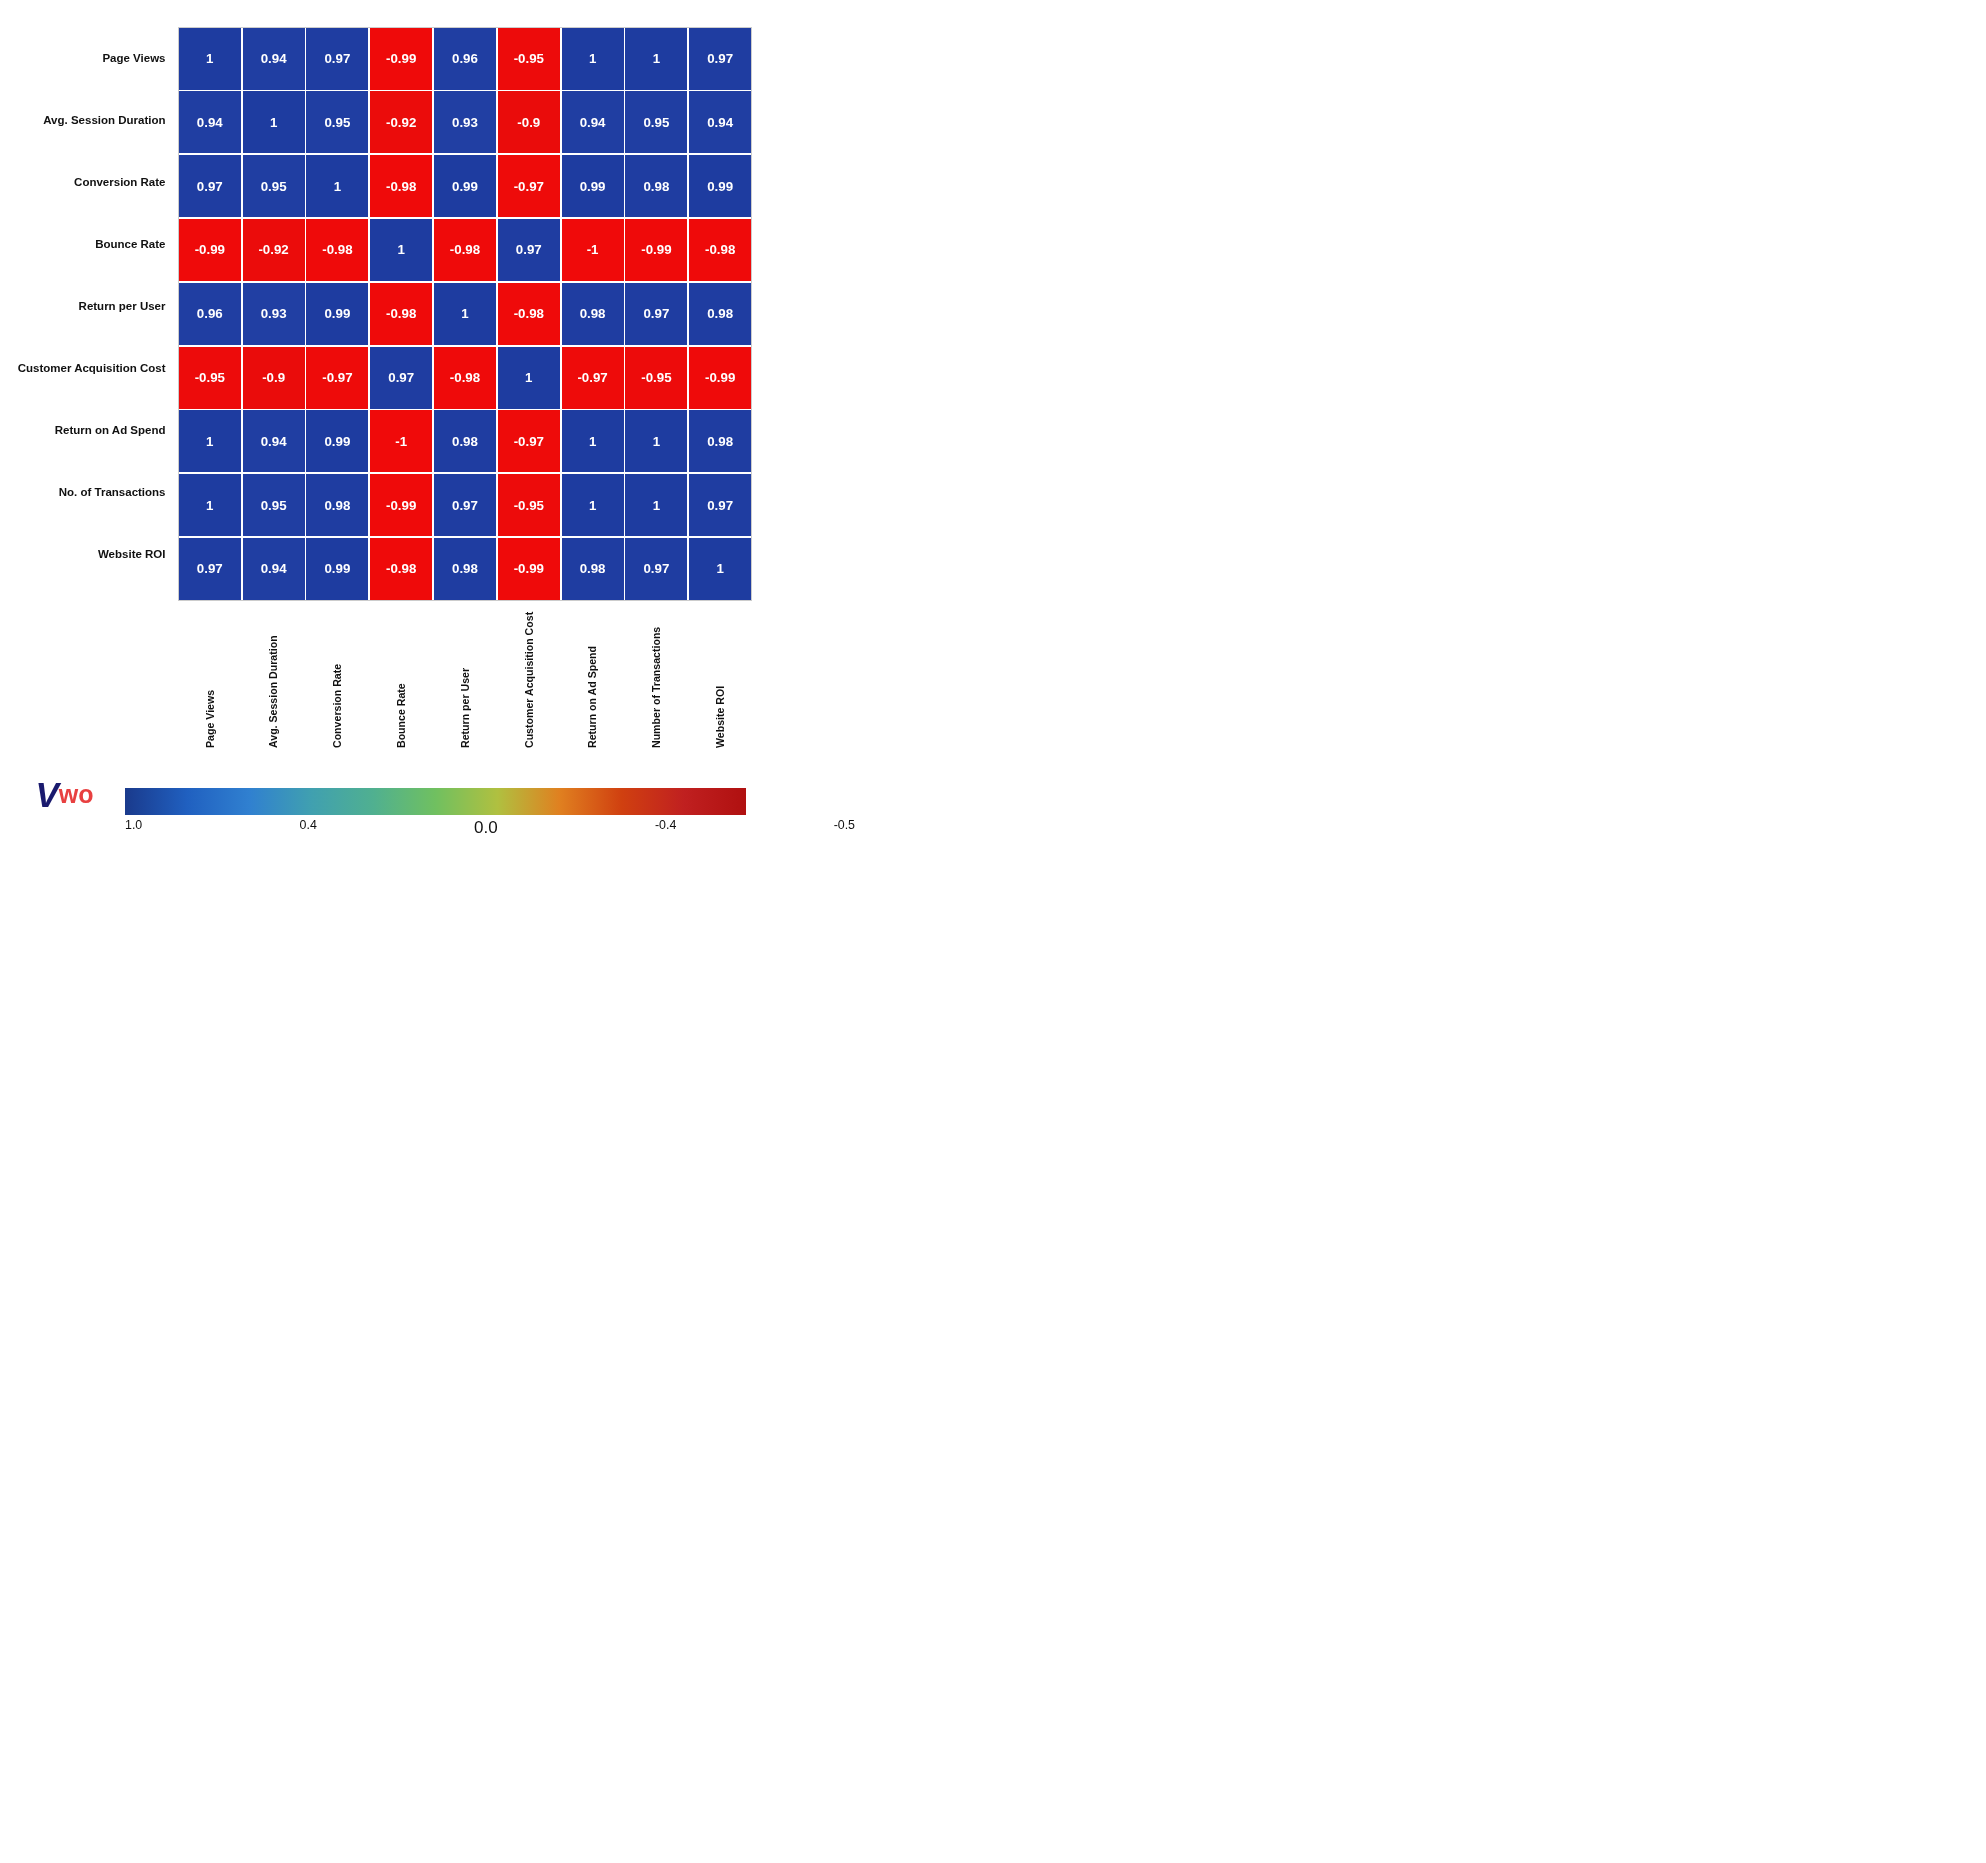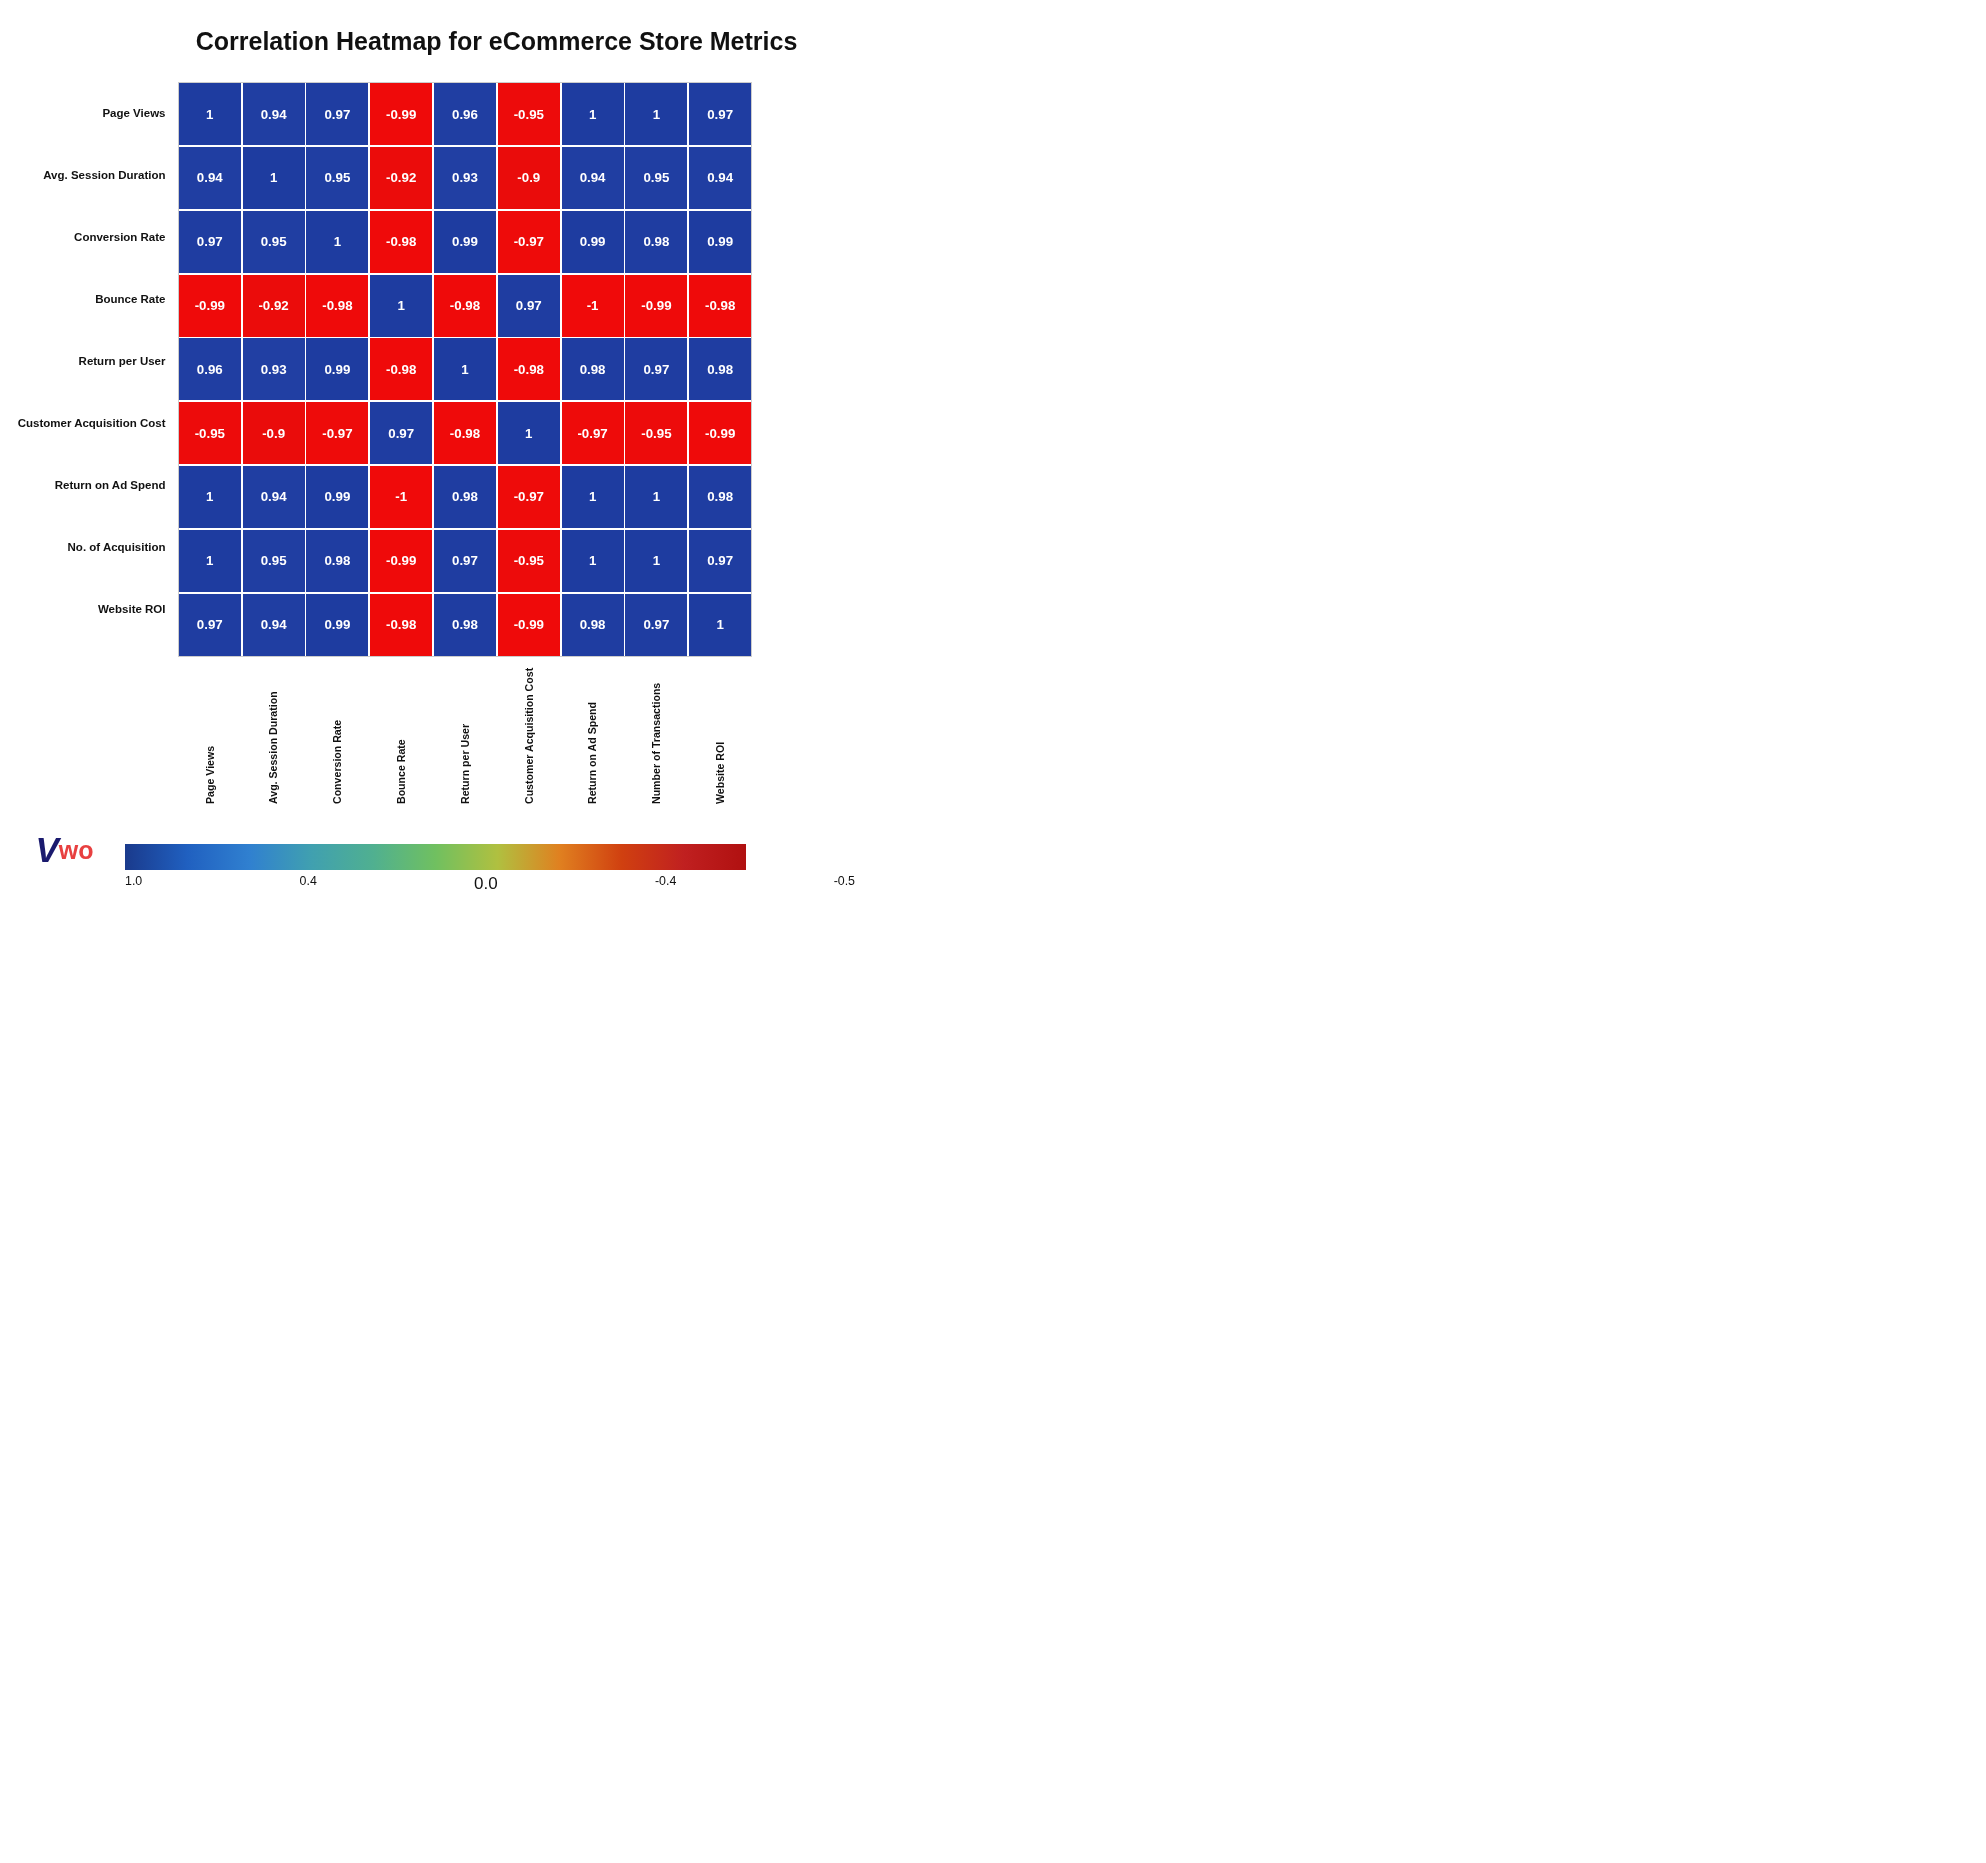--- a/index.html
+++ b/index.html
@@ -105,32 +105,31 @@
       margin: 0 auto;
     }
     .outer-wrapper {
       position: relative;
     }
   </style>
 </head>
 <body>
 
 <div class="outer-wrapper">
-  <h1 class="title">Correlation Heatmap for eCommerce Store Metrics</h1>
 
   <div class="chart-area">
     <div class="row-labels">
     <div class="row-label">Page Views</div>
         <div class="row-label">Avg. Session Duration</div>
         <div class="row-label">Conversion Rate</div>
         <div class="row-label">Bounce Rate</div>
         <div class="row-label">Return per User</div>
         <div class="row-label">Customer Acquisition Cost</div>
         <div class="row-label">Return on Ad Spend</div>
-        <div class="row-label">No. of Acquisition</div>
+        <div class="row-label">No. of Transactions</div>
         <div class="row-label">Website ROI</div>
       </div>
     <div class="grid-and-col-labels">
       <div class="heatmap-grid" id="heatmap-grid">
       <div class="cell" style="background-color: rgb(30, 60, 160);">1</div>
           <div class="cell" style="background-color: rgb(32, 62, 162);">0.94</div>
           <div class="cell" style="background-color: rgb(31, 61, 161);">0.97</div>
           <div class="cell" style="background-color: rgb(239, 10, 10);">-0.99</div>
           <div class="cell" style="background-color: rgb(32, 62, 162);">0.96</div>
           <div class="cell" style="background-color: rgb(237, 11, 11);">-0.95</div>

